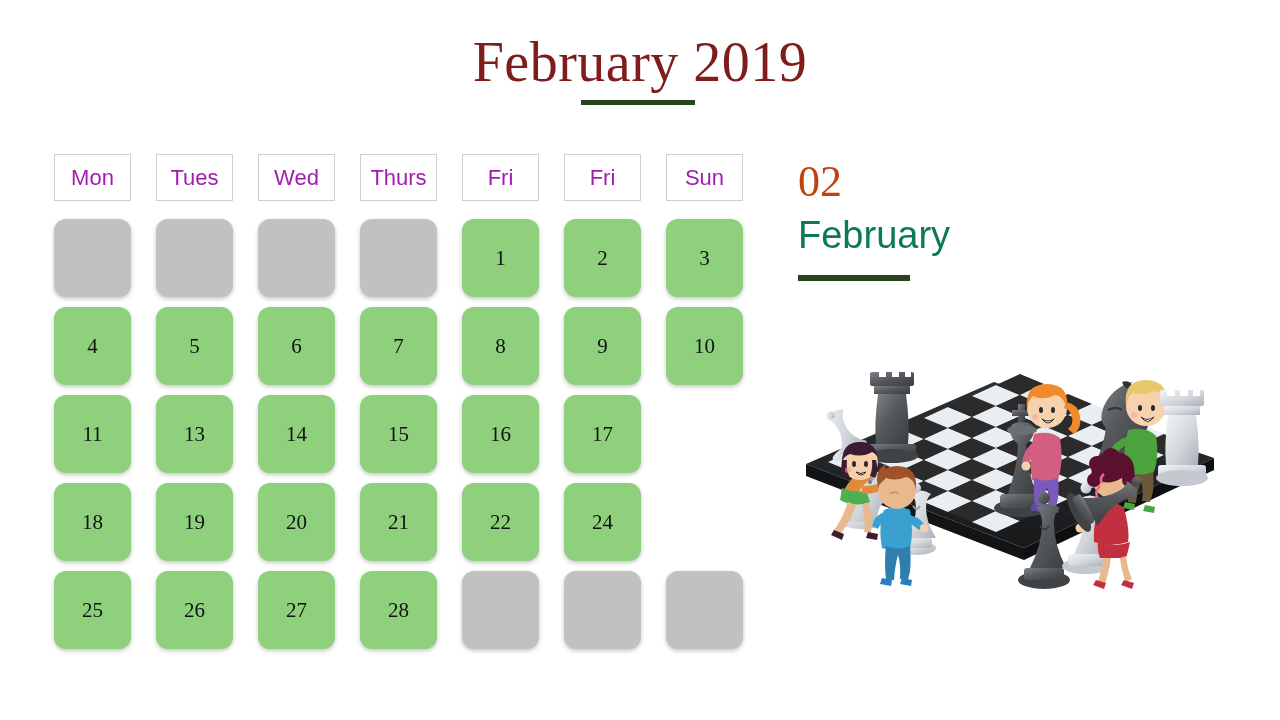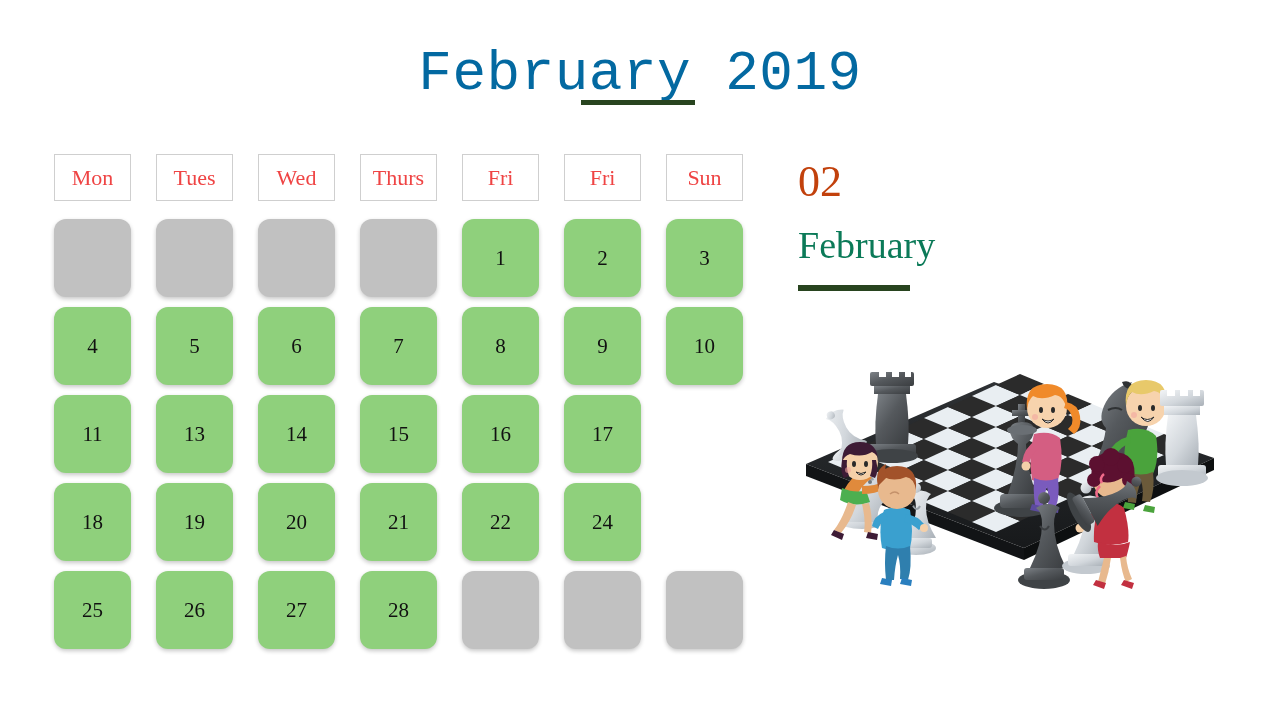--- a/index.html
+++ b/index.html
@@ -18,27 +18,26 @@
 
   
   .title-block {
     position: absolute;
     left: 0;
     top: 30px;
     width: 1280px;
     text-align: center;
   }
   .title-text {
-    font-family: Liberation Mono, monospace;
+    font-family: Liberation Serif, serif;
     font-size: 56px;
     line-height: 64px;
-    color: #0369a1;
+    color: #7f1d1d;
     letter-spacing: 0.5px;
     display: inline-block;
-    margin-top: 12px;
   }
   .title-underline {
     position: absolute;
     left: 581px;
     top: 100px;
     width: 114px;
     height: 5px;
     background: #28441f;
   }
 
@@ -56,22 +55,22 @@
   .weekday {
     width: 77px;
     height: 47px;
     box-sizing: border-box;
     border: 1px solid #cfcfcf;
     background: #ffffff;
     display: flex;
     align-items: center;
     justify-content: center;
     font-size: 22px;
-    color: #ef4444;
-    font-family: Liberation Serif, serif;
+    color: #a21caf;
+    font-family: Liberation Sans, sans-serif;
   }
 
   .weeks {
     margin-top: 18px;
   }
   .week-row {
     display: flex;
     gap: 25px;
     margin-bottom: 10px;
   }
@@ -101,22 +100,22 @@
   .side-month-num {
     font-size: 44px;
     line-height: 48px;
     color: #c2410c;
     font-family: "Liberation Serif", "DejaVu Serif", serif;
   }
   .side-month-name {
     font-size: 38px;
     line-height: 44px;
     color: #0b7a58;
-    font-family: Liberation Serif, serif;
-    margin-top: 17px;
+    font-family: Liberation Sans, sans-serif;
+    margin-top: 7px;
   }
   .side-underline {
     margin-top: 18px;
     width: 112px;
     height: 6px;
     background: #28441f;
   }
 
   
   .illustration {

